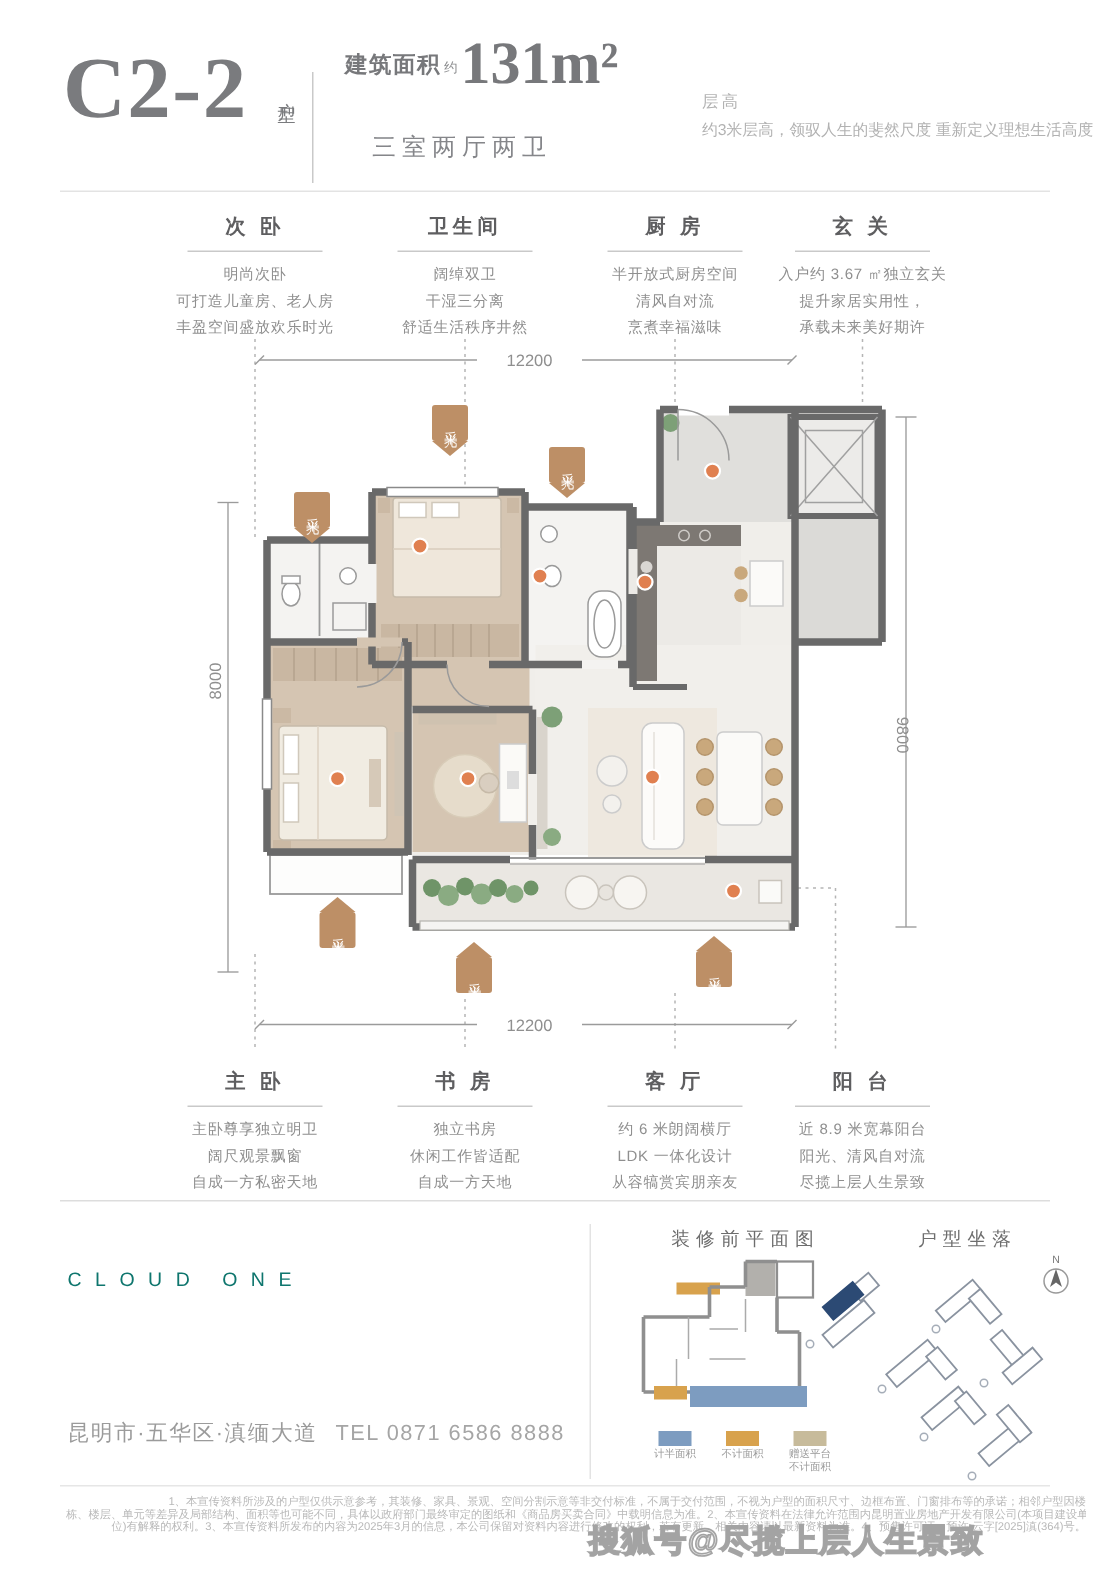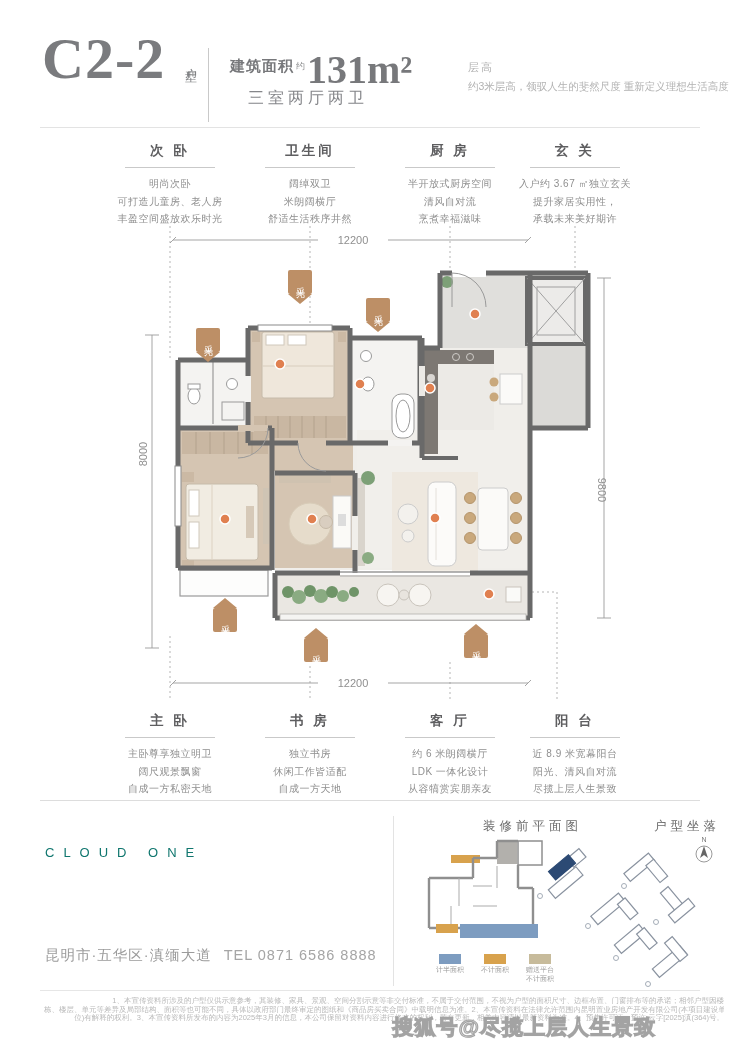--- a/index.html
+++ b/index.html
@@ -4,21 +4,21 @@
 <style>
   html,body{margin:0;padding:0;}
   body{width:740px;height:1046px;background:#ffffff;font-family:"Liberation Sans",sans-serif;overflow:hidden;}
   .canvas{position:relative;width:664px;height:1046px;background:#fff;}
   .abs{position:absolute;}
 
   
   .unit-code{left:42px;top:30px;font-family:"Liberation Serif",serif;font-size:58px;font-weight:600;color:#7a7b7e;letter-spacing:1px;line-height:1;}
   .unit-suffix{left:182px;top:58px;writing-mode:vertical-rl;font-size:12px;color:#7a7b7e;letter-spacing:3px;}
   .hdr-vdiv{left:208px;top:48px;width:1px;height:74px;background:#c9c9c9;}
-  .area-row{left:230px;top:52px;display:flex;align-items:center;}
+  .area-row{left:230px;top:24px;display:flex;align-items:flex-end;}
   .area-label{font-size:15px;font-weight:700;color:#77787b;letter-spacing:1px;padding-bottom:7px;}
   .area-approx{font-size:9px;color:#8a8b8d;padding:0 2px 8px 2px;}
   .area-value{font-family:"Liberation Serif",serif;font-size:40px;font-weight:600;color:#77787b;line-height:0.9;}
   .layout-desc{left:248px;top:88px;font-size:16px;color:#85868a;letter-spacing:4px;}
   .height-title{left:468px;top:60px;font-size:11px;color:#b2b2b2;letter-spacing:2px;}
   .height-desc{left:468px;top:80px;font-size:10.5px;color:#b2b2b2;white-space:nowrap;}
   .hdr-hdiv{left:40px;top:127px;width:660px;height:1px;background:#e3e3e3;}
 
   
   .anno{width:160px;text-align:center;}
@@ -34,21 +34,21 @@
   .dl.down .tri{border-top:10px solid #bd8f66;}
   .dl.up .tri{border-bottom:10px solid #bd8f66;}
 
   
   .ftr-hdiv{left:40px;top:800px;width:660px;height:1px;background:#ddd;}
   .brand{left:45px;top:845px;font-size:13px;color:#0f766e;letter-spacing:9px;}
   .addr-row{left:45px;top:946px;display:flex;gap:12px;align-items:baseline;}
   .addr{font-size:14.5px;color:#9b9b9b;letter-spacing:1px;}
   .tel{font-size:14.5px;color:#a5a5a5;letter-spacing:1px;}
   .ftr-vdiv{left:393px;top:816px;width:1px;height:170px;background:#e3e3e3;}
-  .mini-title{top:818px;font-size:12.5px;color:#6d6d6d;letter-spacing:4px;text-align:right;}
+  .mini-title{top:818px;font-size:12.5px;color:#6d6d6d;letter-spacing:4px;text-align:center;}
   .legend{left:410px;top:954px;width:170px;display:flex;justify-content:center;gap:9px;}
   .lg-item{text-align:center;}
   .lg-sw{width:22px;height:10px;margin:0 auto;}
   .sw-blue{background:#7d9cc0;}
   .sw-orange{background:#d8a24d;}
   .sw-tan{background:#c7bb9b;}
   .lg-label{font-size:7px;color:#9b9b9b;margin-top:2px;width:36px;line-height:1.25;}
 
   
   .disc-div{left:40px;top:990px;width:660px;height:1px;background:#e6e6e6;}
@@ -78,21 +78,21 @@
     <div class="anno-title">次 卧</div>
     <div class="anno-rule"></div>
     <div class="anno-line">明尚次卧</div>
     <div class="anno-line">可打造儿童房、老人房</div>
     <div class="anno-line">丰盈空间盛放欢乐时光</div>
   </div>
   <div class="abs anno" style="left:230px;top:142px">
     <div class="anno-title">卫生间</div>
     <div class="anno-rule"></div>
     <div class="anno-line">阔绰双卫</div>
-    <div class="anno-line">米朗阔横厅</div>
+    <div class="anno-line">干湿三分离</div>
     <div class="anno-line">舒适生活秩序井然</div>
   </div>
   <div class="abs anno" style="left:370px;top:142px">
     <div class="anno-title">厨 房</div>
     <div class="anno-rule"></div>
     <div class="anno-line">半开放式厨房空间</div>
     <div class="anno-line">清风自对流</div>
     <div class="anno-line">烹煮幸福滋味</div>
   </div>
   <div class="abs anno" style="left:495px;top:142px">

